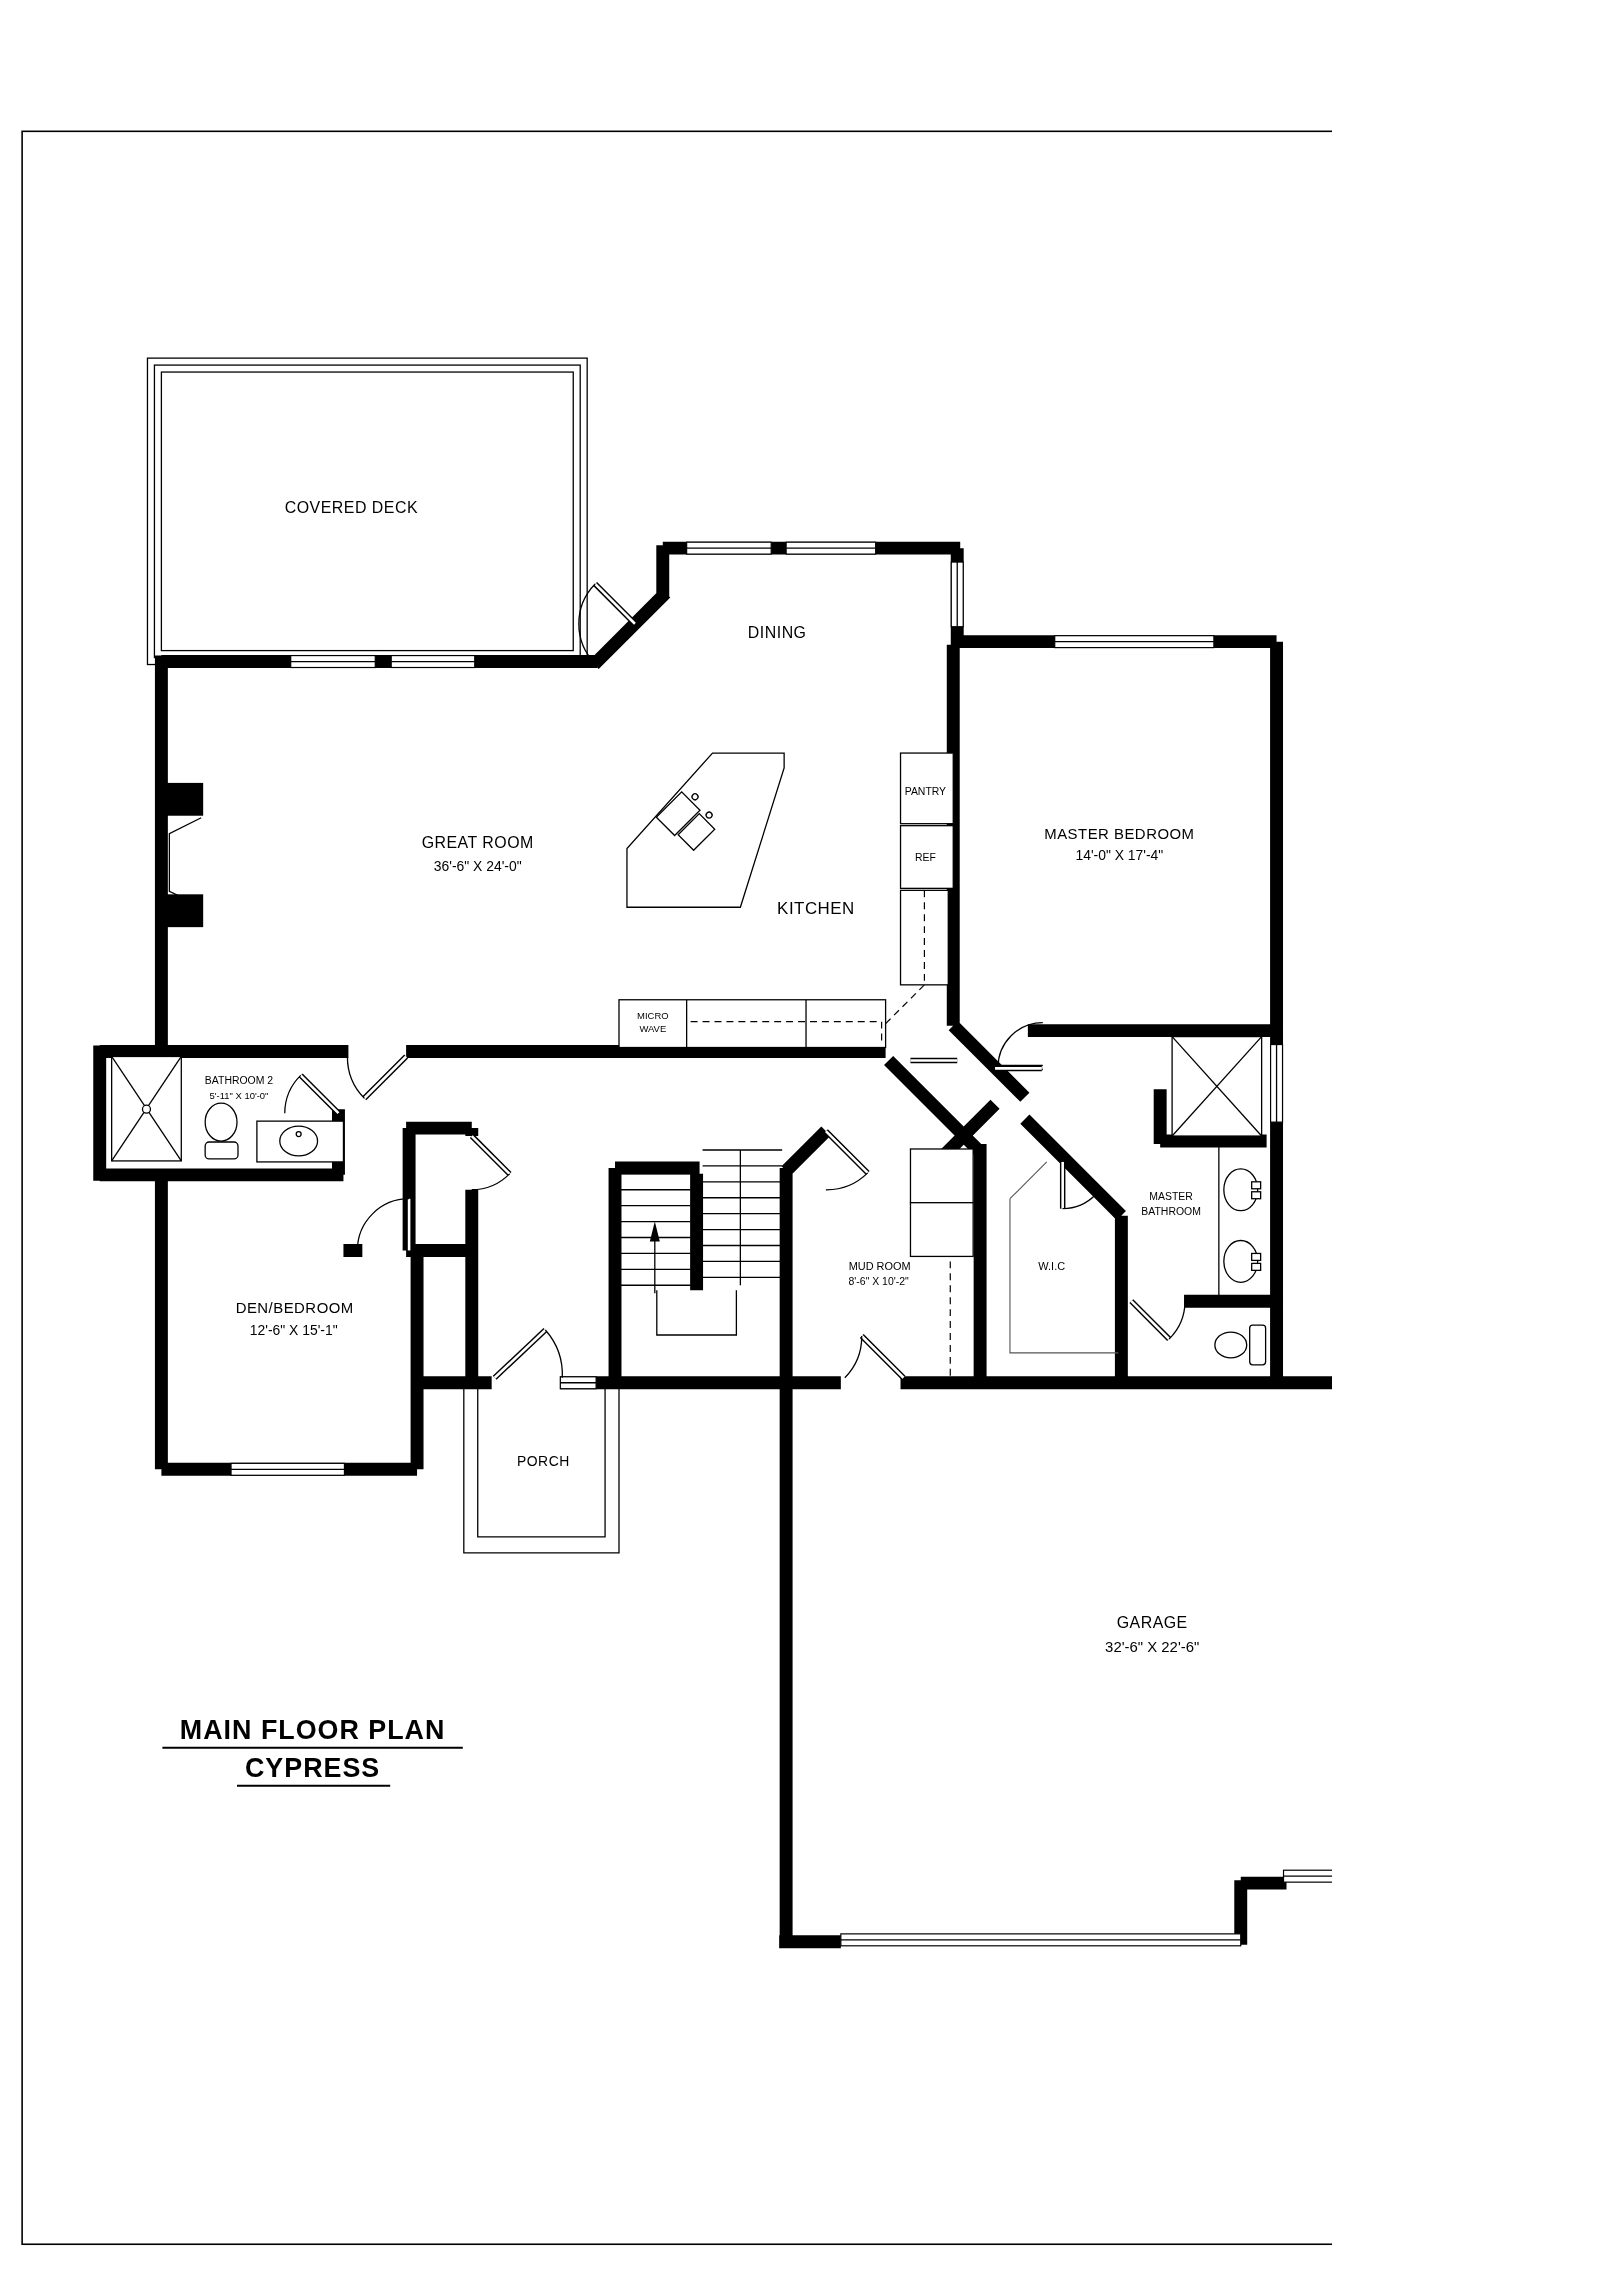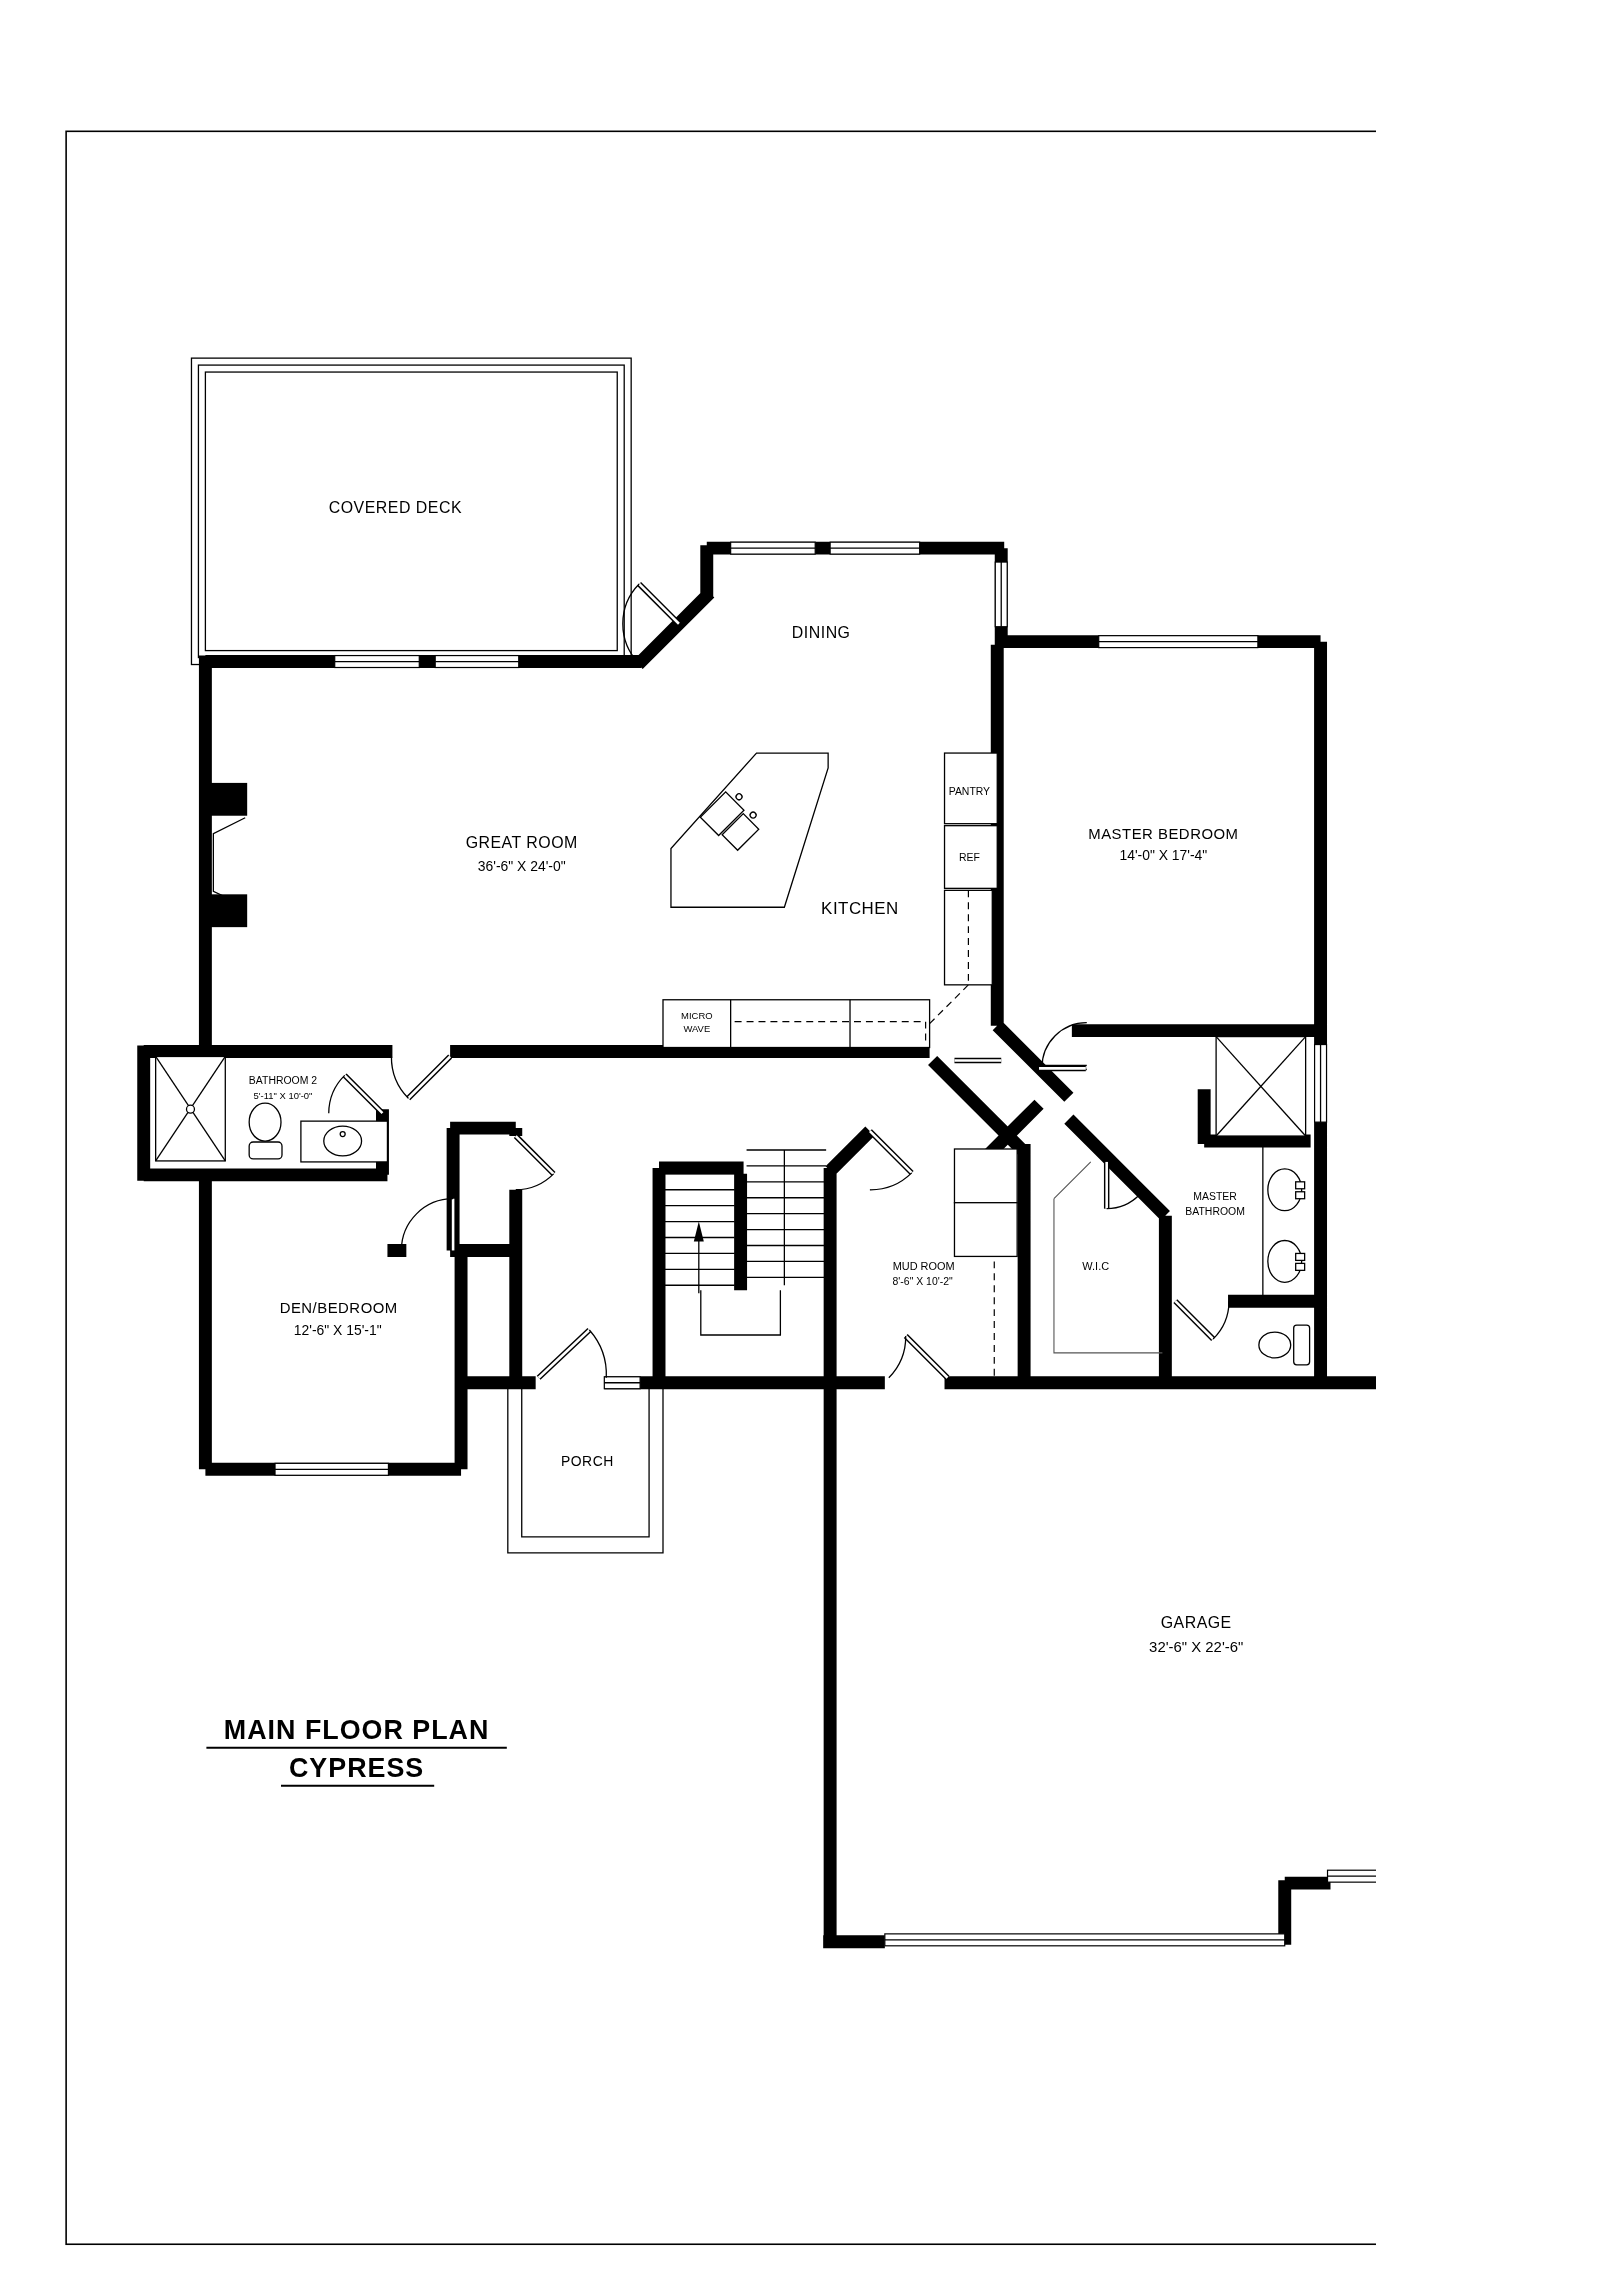--- a/index.html
+++ b/index.html
@@ -1,16 +1,16 @@
 <!DOCTYPE html>
 <html><head>
 <meta charset="utf-8">
 <style>
   html,body{margin:0;padding:0;background:#ffffff;}
-  .page{position:relative;width:1332px;height:2292px;background:#ffffff;overflow:hidden;padding-left:44px;}
+  .page{position:relative;width:1332px;height:2292px;background:#ffffff;overflow:hidden;}
   svg{display:block;}
   text{font-family:"Liberation Sans", sans-serif;fill:#000;}
   .room-lbl{font-size:16px;letter-spacing:.5px;}
   .room-dim{font-size:14px;}
   .small-lbl{font-size:10.5px;}
   .tiny-lbl{font-size:9.5px;}
   .title-lbl{font-size:27px;font-weight:bold;letter-spacing:1px;}
   .wall{stroke:#000;stroke-width:13;fill:none;}
   .hair{stroke:#000;stroke-width:1.3;fill:none;}
   .hair2{stroke:#555;stroke-width:1.1;fill:none;}

